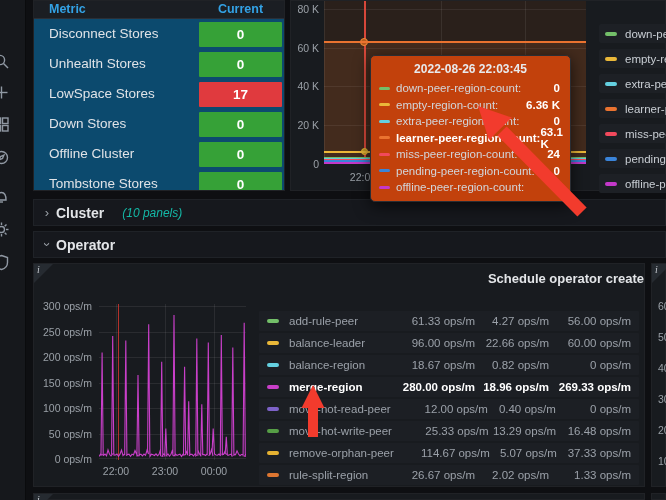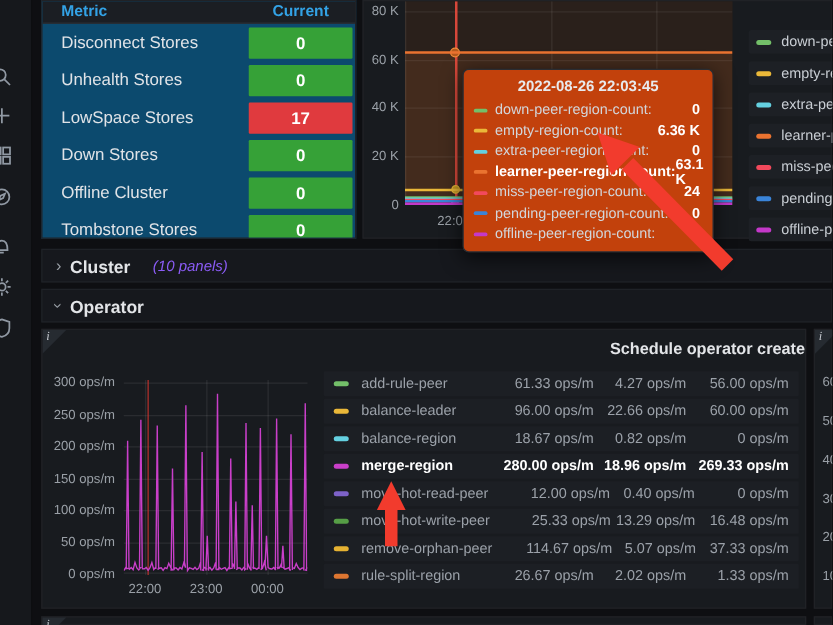--- a/index.html
+++ b/index.html
@@ -46,37 +46,37 @@
   .dash{width:12px;height:4px;border-radius:2px;flex:0 0 auto;}
   .rleg-name{margin-left:8px;font-size:11.5px;color:#c9ced4;white-space:nowrap;}
 
   
   .section-row{position:absolute;left:33px;width:633px;height:27px;background:#16181d;border:1px solid #1f2227;
                box-sizing:border-box;display:flex;align-items:center;padding-left:6px;cursor:pointer;}
   #cluster-row{top:199px;} #operator-row{top:231px;}
   .chev{width:14px;color:#9aa0a7;font-size:13px;text-align:center;flex:0 0 auto;}
   .chev.down{transform:rotate(90deg);}
   .section-label{font-size:14px;font-weight:bold;color:#e3e5e8;margin-left:2px;text-align:right;}
-  .section-meta{font-size:12px;font-style:italic;color:#8b5cf6;margin-left:18px;}
+  .section-meta{font-size:12px;font-style:italic;color:#14b8a6;margin-left:18px;}
 
   
   #schedule-panel{left:33px;top:263px;width:612px;height:224px;overflow:hidden;}
   .panel-title{position:absolute;top:7px;left:0;right:0;text-align:right;font-size:13px;font-weight:bold;color:#e3e5e8;cursor:pointer;}
   .op-ytick{position:absolute;left:0;width:58px;text-align:right;font-size:10.5px;color:#9aa0a7;}
   .op-ytick:nth-of-type(1){top:36px}.op-ytick:nth-of-type(2){top:61.5px}.op-ytick:nth-of-type(3){top:87px}
   .op-ytick:nth-of-type(4){top:112.5px}.op-ytick:nth-of-type(5){top:138px}.op-ytick:nth-of-type(6){top:163.5px}
   .op-ytick:nth-of-type(7){top:189px}
   #op-plot{position:absolute;left:65px;top:40px;width:147px;height:156px;}
   #op-plot .vgrid:nth-of-type(1){left:17px}#op-plot .vgrid:nth-of-type(2){left:66px}#op-plot .vgrid:nth-of-type(3){left:115px}
   #op-plot .hgrid{background:rgba(255,255,255,0.08);}
   .op-annot{position:absolute;left:19px;top:0;height:156px;width:1px;background:var(--annotation-red);opacity:.85;}
   #op-line-svg{position:absolute;left:0;top:0;}
   .op-xtick{position:absolute;top:201px;width:44px;text-align:center;font-size:10.5px;color:#9aa0a7;}
   .op-xtick:nth-of-type(1){left:60px}.op-xtick:nth-of-type(2){left:109px}.op-xtick:nth-of-type(3){left:158px}
-  #op-legend{position:absolute;left:225px;top:33px;width:380px;}
+  #op-legend{position:absolute;left:225px;top:47px;width:380px;}
   .oleg-row{display:flex;align-items:center;height:20px;margin-bottom:2px;background:#1c1f24;border-radius:1px;
             padding:0 8px;font-size:11.5px;color:#9ba1a9;}
   .oleg-row.bold{color:#fff;font-weight:bold;}
   .oleg-name{margin-left:10px;white-space:nowrap;}
   .oleg-v1{margin-left:auto;width:106px;text-align:right;}
   .oleg-v2{width:74px;text-align:right;}
   .oleg-v3{width:82px;text-align:right;}
 
   
   #partial-panel{left:651px;top:263px;width:15px;height:224px;overflow:visible;}

